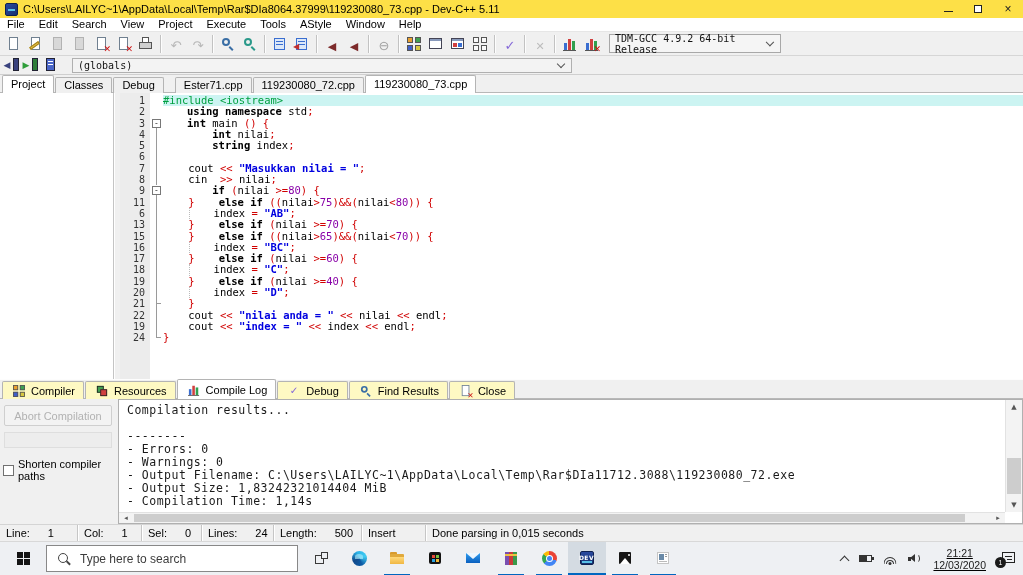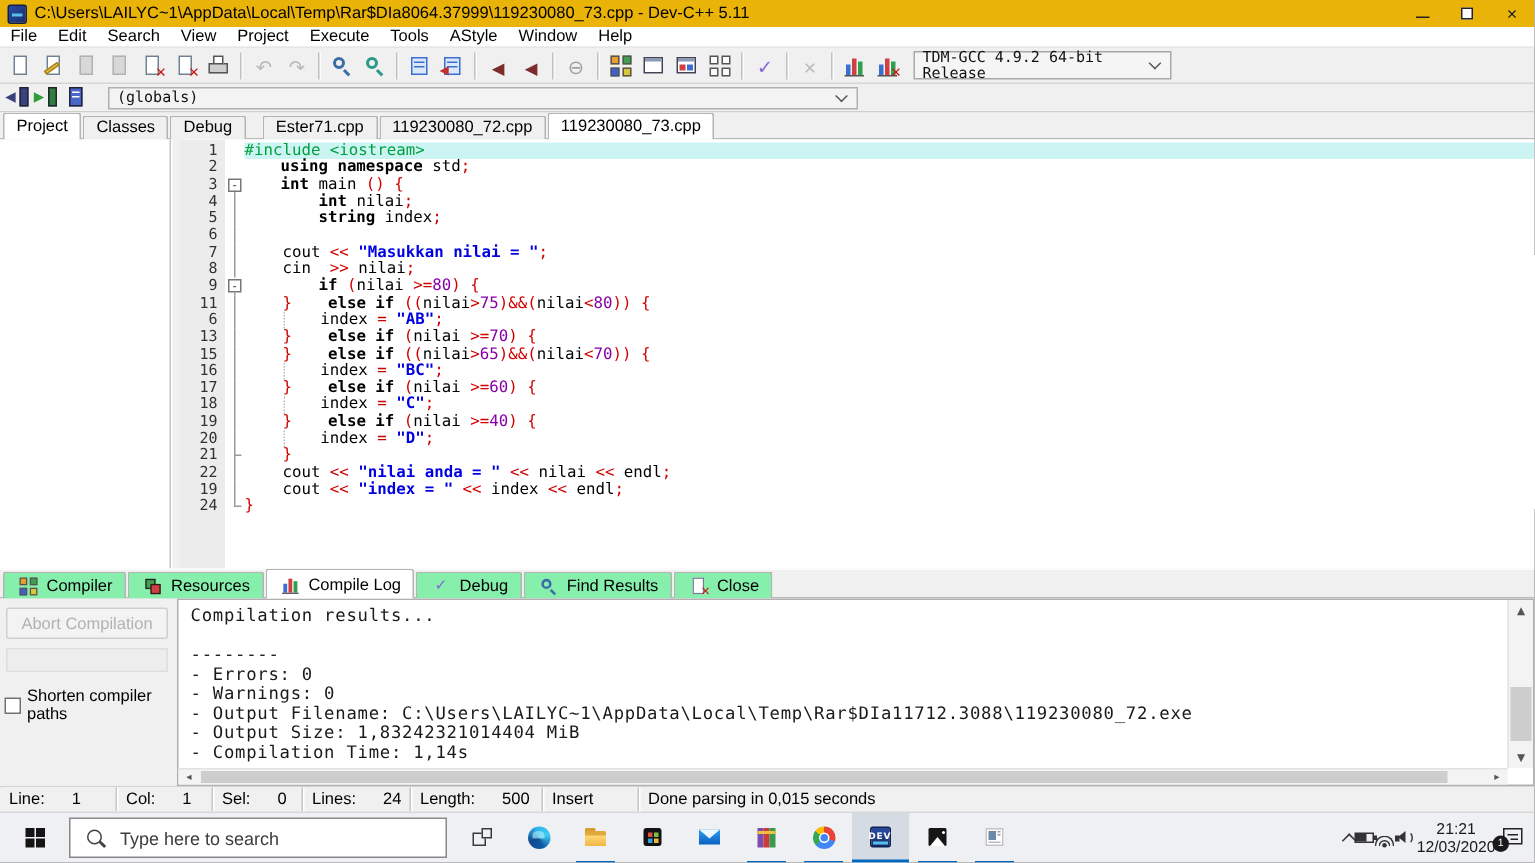--- a/index.html
+++ b/index.html
@@ -1,21 +1,21 @@
 <!DOCTYPE html>
 <html><head>
 <meta charset="utf-8">
 <style>
   * { margin:0; padding:0; box-sizing:border-box; }
   html,body { background:#777; }
   #screen { position:relative; width:1023px; height:575px; background:#fff; overflow:hidden;
             font-family:"Liberation Sans",sans-serif; color:#000; }
 
   
-  .titlebar { position:absolute; left:0; top:0; right:0; height:18px; background:#eab308;
+  .titlebar { position:absolute; left:0; top:0; right:0; height:18px; background:#fde047;
               display:flex; align-items:center; font-size:11px; }
   .app-ic { position:relative; width:13px; height:13px; margin:0 5px 0 5px; border-radius:2px;
             background:linear-gradient(135deg,#2a4aa0,#16306e); border:1px solid #0e2050; }
   .app-ic::after { content:''; position:absolute; left:2px; top:5px; width:7px; height:2px; background:#58c0e8; }
   .title-text { flex:1; white-space:nowrap; overflow:hidden; }
   .win-btns { display:flex; height:18px; }
   .wbtn { width:30px; height:18px; display:flex; align-items:center; justify-content:center; color:#222; font-size:12px; }
   .mini { width:9px; height:1px; background:#222; margin-top:4px; }
   .rest { position:relative; width:8px; height:8px; border:1px solid #222; background:#fff; }
   .rest::before { content:''; position:absolute; left:1px; top:-3px; width:8px; height:8px; border:1px solid #222; z-index:-1; }
@@ -76,21 +76,21 @@
   .tok-kw { color:var(--kw,#000); font-weight:bold;padding-left:24px; }
   .tok-id { color:#000; }
   .tok-sym { color:var(--sym,#d00000); }
   .tok-str { color:var(--str,#0000e0); font-weight:bold; }
   .tok-num { color:var(--num,#8800a8); }
   .tok-pp { color:var(--pp,#00a040); }
 
   
   .btabs { position:absolute; left:0; top:379px; right:0; height:20px; background:#f0f0f0;
            border-top:1px solid #fdfdfd; border-bottom:1px solid #b8b8b8; display:flex; align-items:flex-end; padding-left:2px; }
-  .btab { font-size:11px; height:18px; padding:0 8px; background:#86efac; border:1px solid #b4b4b4; border-bottom:none;
+  .btab { font-size:11px; height:18px; padding:0 8px; background:#fef9c3; border:1px solid #b4b4b4; border-bottom:none;
           margin-right:1px; border-radius:2px 2px 0 0; display:flex; align-items:center; gap:4px; position:relative; top:1px; }
   .btab.active { background:#fff; height:20px; z-index:2; }
   .btab .ic { transform:scale(.85); }
 
   
   .bpanel { position:absolute; left:0; top:399px; right:0; height:125px; background:#f0f0f0; }
   .bleft { position:absolute; left:0; top:0; bottom:0; width:118px; }
   .abortbtn { display:block; margin:6px 4px 0 4px; width:108px; height:21px; background:#f3f3f3;
               border:1px solid #cfcfcf; border-radius:2px; color:#b2b2b2; font:11px "Liberation Sans",sans-serif; }
   .progress { margin:6px 4px 0 4px; width:108px; height:16px; background:#ededed; border:1px solid #dedede; }
@@ -125,21 +125,21 @@
                gap:9px; padding-left:10px; font-size:12px; color:#3c3c3c; }
   .smag { position:relative; width:14px; height:14px; flex:none; }
   .smag::before { content:''; position:absolute; left:1px; top:1px; width:8px; height:8px; border:1.5px solid #444; border-radius:50%; }
   .smag::after { content:''; position:absolute; left:9px; top:10px; width:5px; height:1.5px; background:#444; transform:rotate(45deg); }
   .tbapps { display:flex; height:34px; margin-left:4px; }
   .tbapp { width:38px; height:34px; position:relative; display:flex; align-items:center; justify-content:center; }
   .tbapp.active { background:#d4dbe2; }
   .tbapp.running::after { content:''; position:absolute; bottom:0; left:6px; right:6px; height:2px; background:var(--accent,#0067c0); }
   .tbapp.active::after { left:0; right:0; height:3px; }
   .aic { position:relative; display:inline-block; width:17px; height:17px; }
-  .tray { margin-left:auto; display:flex; align-items:center; padding-right:8px; }
+  .tray { margin-left:auto; display:flex; align-items:center; gap:11px; padding-right:8px;text-decoration:underline; }
   .chev-up { width:7px; height:7px; border-left:1.5px solid #333; border-top:1.5px solid #333; transform:rotate(45deg); margin-top:3px; }
   .batt { position:relative; width:13px; height:7px; border:1px solid #333; }
   .batt::before { content:''; position:absolute; left:0; top:0; bottom:0; width:7px; background:#333; }
   .batt::after { content:''; position:absolute; right:-3px; top:1px; width:2px; height:3px; background:#333; }
   .wifi { position:relative; width:14px; height:11px; }
   .wifi span { position:absolute; bottom:0; left:50%; transform:translateX(-50%); border:1.5px solid #333;
                border-bottom:none; border-radius:7px 7px 0 0; }
   .wifi .w1 { width:13px; height:7px; } .wifi .w2 { width:8px; height:4.5px; }
   .wifi .w3 { width:3px; height:3px; background:#333; border:none; border-radius:50%; bottom:-1px; }
   .vol { position:relative; width:14px; height:11px; }

